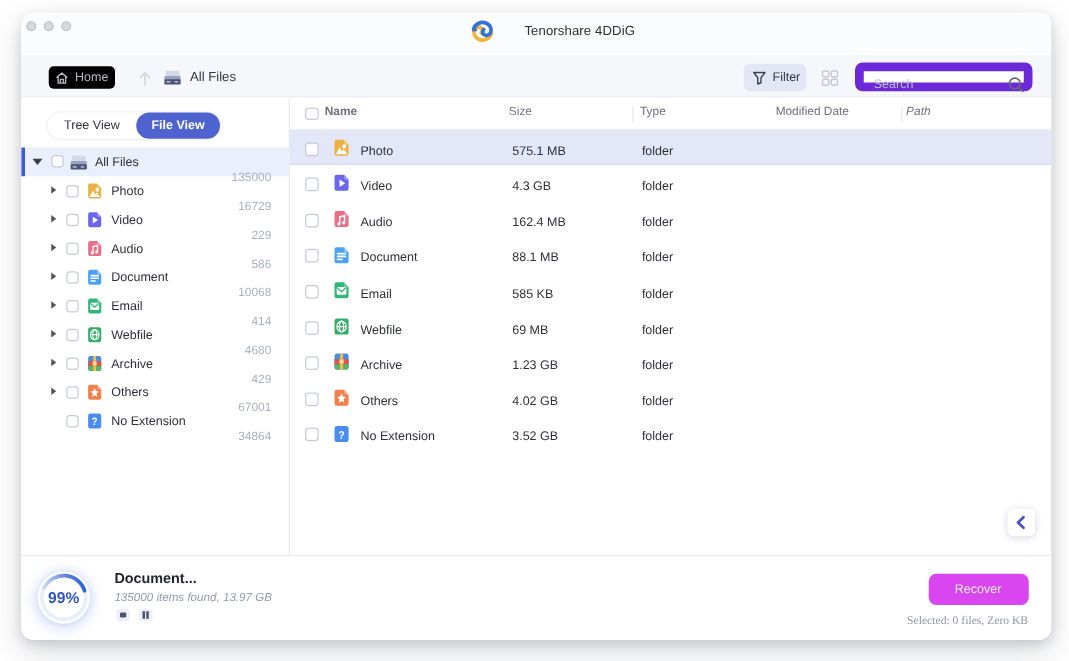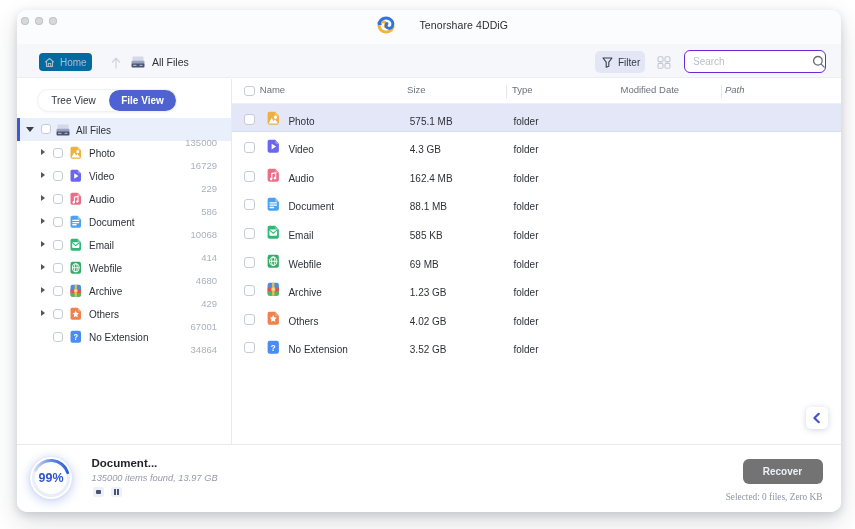--- a/index.html
+++ b/index.html
@@ -9,29 +9,29 @@
   box-shadow:0 3px 9px rgba(40,45,60,.16), 0 10px 26px rgba(40,45,60,.16); }
 
 
 #titlebar { position:absolute; left:0; top:0; width:100%; height:33.5px; background:#fbfcfd; }
 .light { position:absolute; top:6.6px; width:8px; height:8px; border-radius:50%; background:#d6d9de; box-shadow:inset 0 0 0 1px rgba(170,175,186,.5); }
 #brand { position:absolute; left:359px; top:4px; height:22px; display:flex; align-items:center; gap:24px; }
 #brand span { font-size:10.5px; color:#2b2e35; letter-spacing:.1px; }
 
 
 #nav { position:absolute; left:0; top:33.5px; width:100%; height:34.5px; background:#f6f7fa; border-bottom:1px solid #ecedf2; }
-#homechip { position:absolute; left:22.5px; top:9.5px; width:53px; height:18px; background:#0369a1; border-radius:4px; display:flex; align-items:center; padding-left:5px; gap:5px; }
+#homechip { position:absolute; left:22.5px; top:9.5px; width:53px; height:18px; background:#000000; border-radius:4px; display:flex; align-items:center; padding-left:5px; gap:5px; }
 #homechip span { font-size:10px; color:#b4b9c5; }
 #uparrow { position:absolute; left:94px; top:12.5px; }
 #navdrive { position:absolute; left:114.5px; top:12.5px; }
 #allfileslbl { position:absolute; left:135.5px; top:12px; font-size:10.5px; color:#2f323a; font-weight:500; }
 #filterbtn { position:absolute; left:578.5px; top:7.5px; width:50px; height:22px; background:#e3e6f5; border-radius:5px; display:flex; align-items:center; padding-left:7px; gap:5px; }
 #filterbtn span { font-size:10px; color:#343842; }
 #gridicon { position:absolute; left:640px; top:12.5px; }
-#search { position:absolute; left:667.5px; top:6px; width:142px; height:23px; background:#ffffff; border:1px solid #6d28d9; border-radius:6px; }
+#search { position:absolute; left:667.5px; top:6px; width:142px; height:23px; background:#ffffff; border:7px solid #6d28d9; border-radius:6px; }
 #search span { position:absolute; left:8px; top:5.5px; font-size:10px; color:#babfc9; }
 #search svg { position:absolute; right:-0.5px; top:4.5px; }
 
 
 #sidebar { position:absolute; left:0; top:68.5px; width:214.5px; height:365px; background:#fff; }
 #sidediv { position:absolute; left:214.5px; top:68.5px; width:1px; height:365px; background:#e9eaef; }
 #toggle { position:absolute; left:21.5px; top:80px; width:138px; height:21px; background:#ffffff; border-radius:11px; box-shadow:0 0 0 1px #f1f2f6, 0 1px 3px rgba(120,130,150,.12); display:flex; }
 #toggle .tv { width:71px; text-align:center; font-size:10px; color:#30333b; font-weight:500; line-height:21px; }
 #toggle .fv { width:67px; text-align:center; font-size:10px; color:#ffffff; font-weight:700; line-height:21px; background:#4f63d0; border-radius:11px; }
 
@@ -58,21 +58,21 @@
 
 #chevbtn { position:absolute; left:789.5px; top:397px; width:22px; height:22px; background:#fff; border-radius:5px; box-shadow:0 1px 6px rgba(90,100,140,.28); display:flex; align-items:center; justify-content:center; }
 
 
 #bottombar { position:absolute; left:0; top:433.5px; width:100%; height:68.5px; background:#fff; border-top:1px solid #e9eaef; }
 #ringwrap { position:absolute; left:12.5px; top:445.5px; width:44px; height:44px; }
 #ringwrap .pct { position:absolute; left:0; top:15px; width:44px; text-align:center; font-size:12.5px; font-weight:700; color:#2e54c9; }
 #scantitle { position:absolute; left:75px; top:447px; font-size:11.5px; font-weight:700; color:#1f222a; }
 #scansub { position:absolute; left:75px; top:463px; font-size:9.3px; color:#949aa7;font-style:italic; }
 .ctl { position:absolute; top:477px; width:11px; height:10px; background:#edf0f8; border-radius:2.5px; }
-#recover { position:absolute; left:726px; top:448.5px; width:80px; height:25.5px; background:#737373; border-radius:6px; text-align:center; line-height:25.5px; font-size:10px; color:#edf0fa; font-weight:700; }
+#recover { position:absolute; left:726px; top:448.5px; width:80px; height:25.5px; background:#d946ef; border-radius:6px; text-align:center; line-height:25.5px; font-size:10px; color:#edf0fa; font-weight:400; }
 #selinfo { position:absolute; right:18px; top:482px; font-size:9.3px; color:#8f95a2;font-family:Liberation Serif, serif; }
 </style>
 </head>
 <body>
 <div id="canvas">
 <div id="win">
 
   <div id="titlebar">
     <div class="light" style="left:4.2px;"></div>
     <div class="light" style="left:18.1px;"></div>
@@ -251,21 +251,21 @@
             <rect x="2" y="2" width="14" height="14" rx="2.5" fill="#4a8cf0"></rect>
             <text x="9" y="13" font-family="Liberation Sans" font-size="10" font-weight="bold" fill="#fff" text-anchor="middle">?</text>
           </svg>
           <div class="lbl" style="left:72.5px;">No Extension</div>
           <div class="cnt">34864</div>
         </div>
   </div>
 
   <div id="thead">
     <div class="cb" style="position:absolute;left:12px;top:7px;width:10.5px;height:10.5px;border:1px solid #c6cbd6;border-radius:3px;background:#fff;"></div>
-    <div class="h" style="left:27.8px;">Name</div>
+    <div class="h" style="left:27.8px;font-weight:bold;">Name</div>
     <div class="h" style="left:175.1px;">Size</div>
     <div class="vd" style="left:273.5px;"></div>
     <div class="h" style="left:280px;">Type</div>
     <div class="h" style="left:388.5px;">Modified Date</div>
     <div class="vd" style="left:488.5px;"></div>
     <div class="h" style="left:492.9px;font-style:italic;">Path</div>
   </div>
 
   <div id="tablerows">
   <div class="trow sel" style="top:93.5px;">

